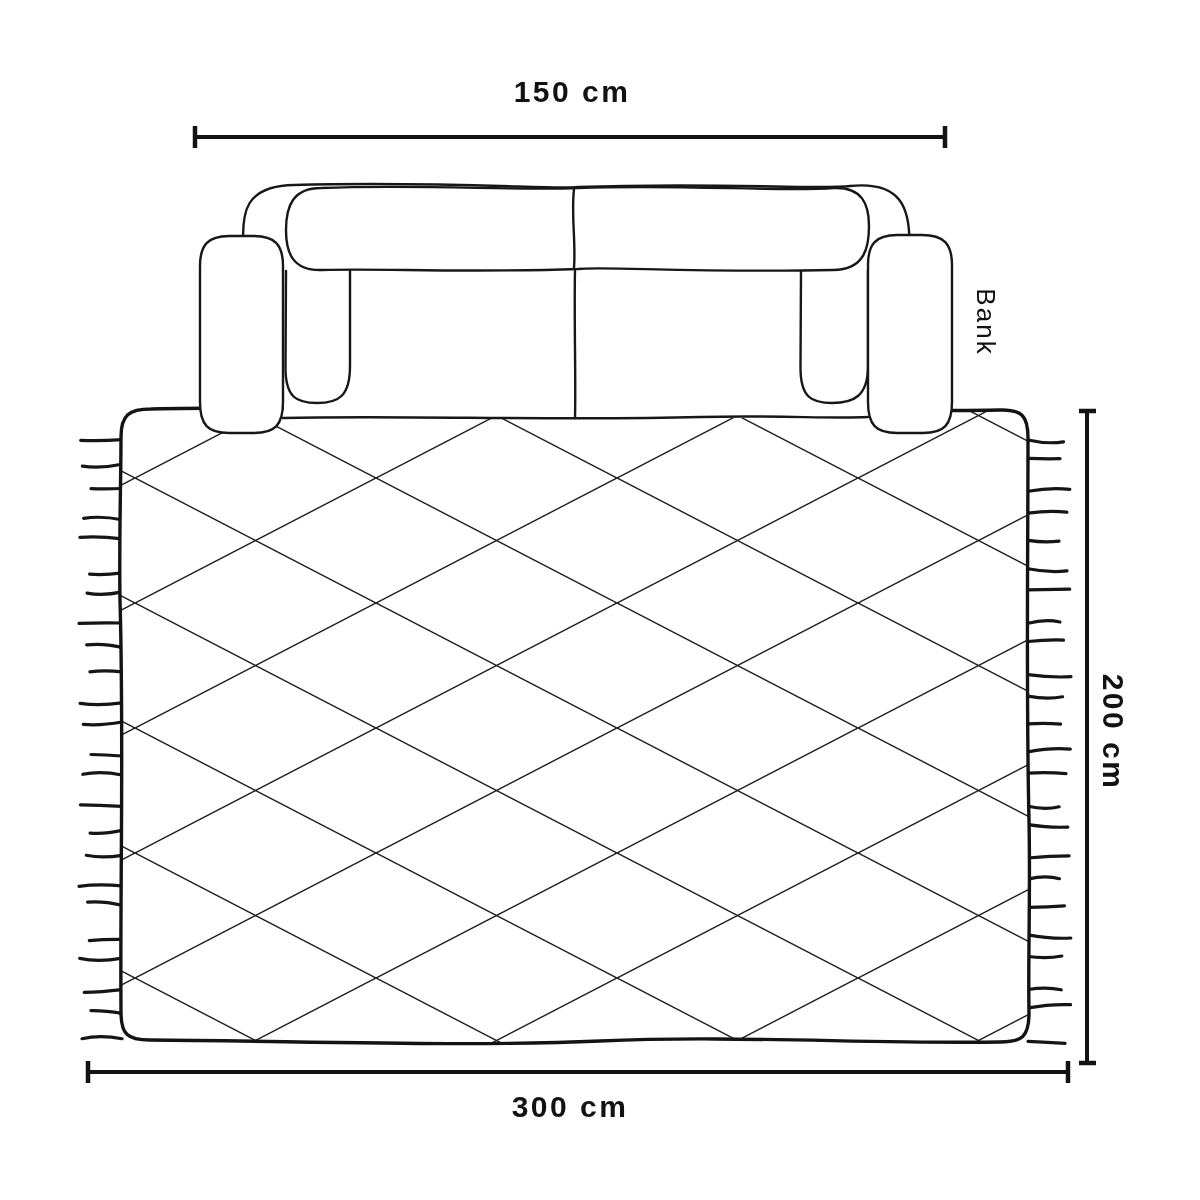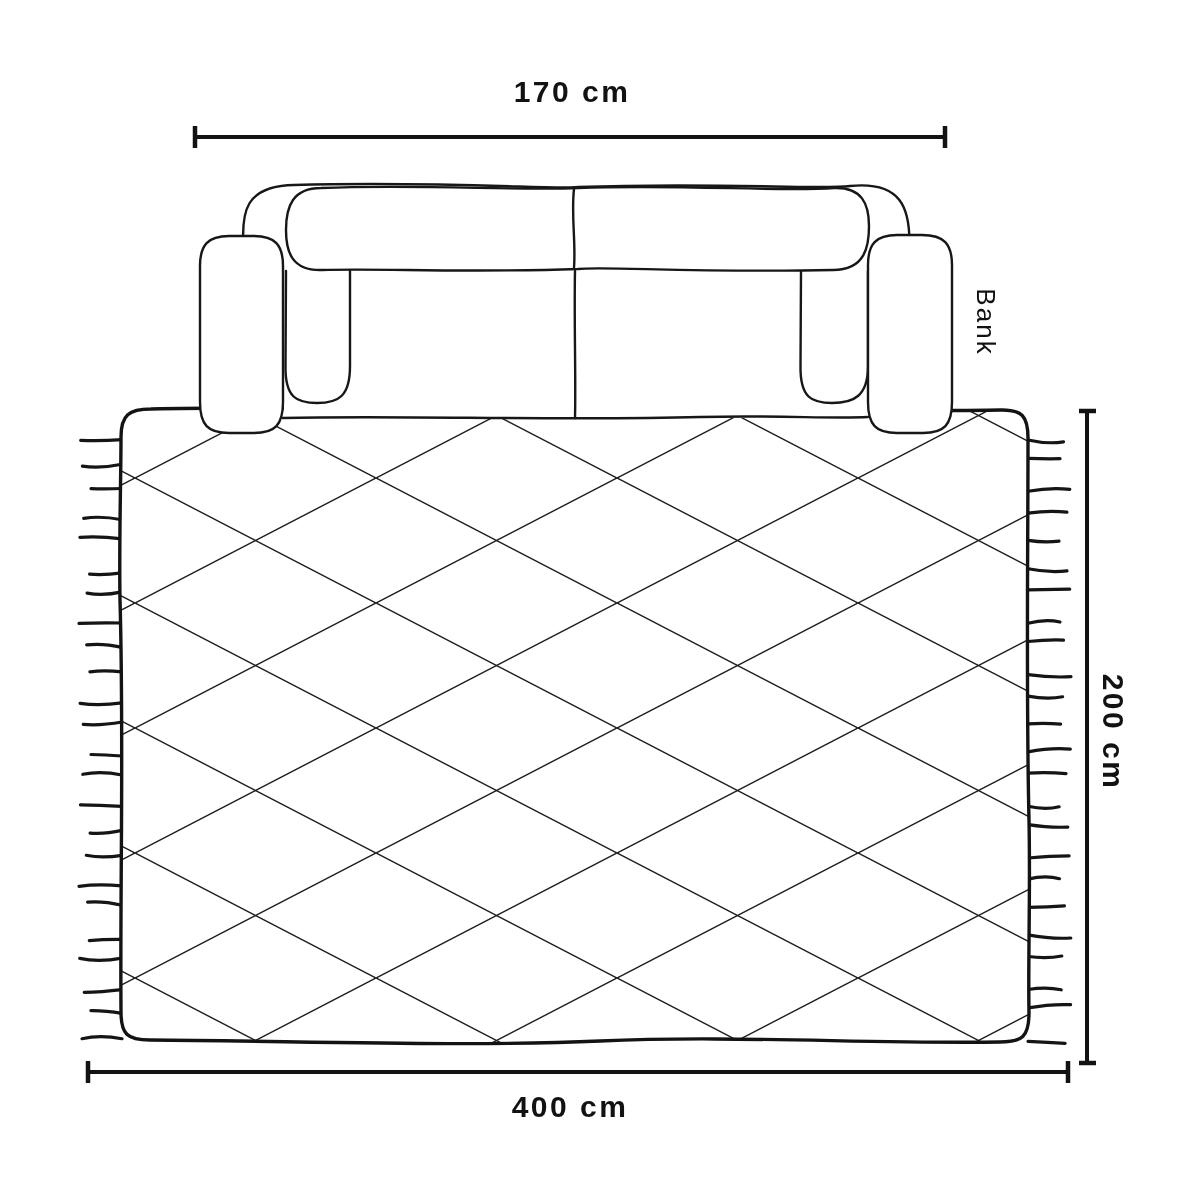--- a/index.html
+++ b/index.html
@@ -125,19 +125,19 @@
     <line class="dim-tick" x1="1079" y1="1063" x2="1096" y2="1063"></line>
   </g>
 
   <g>
     <line class="dim-line" x1="88" y1="1072" x2="1068" y2="1072"></line>
     <line class="dim-tick" x1="88" y1="1061" x2="88" y2="1083"></line>
     <line class="dim-tick" x1="1068" y1="1061" x2="1068" y2="1083"></line>
   </g>
 </svg>
 
-<div class="label" style="left:572px;top:92px;">170 cm</div>
+<div class="label" style="left:572px;top:92px;">150 cm</div>
 
 <div class="label vertical" style="left:1113px;top:732px;">200 cm</div>
 
-<div class="label" style="left:570px;top:1107px;">400 cm</div>
+<div class="label" style="left:570px;top:1107px;">300 cm</div>
 
 <div class="label vertical bank" style="left:985px;top:322px;">Bank</div>
 
 </body></html>

